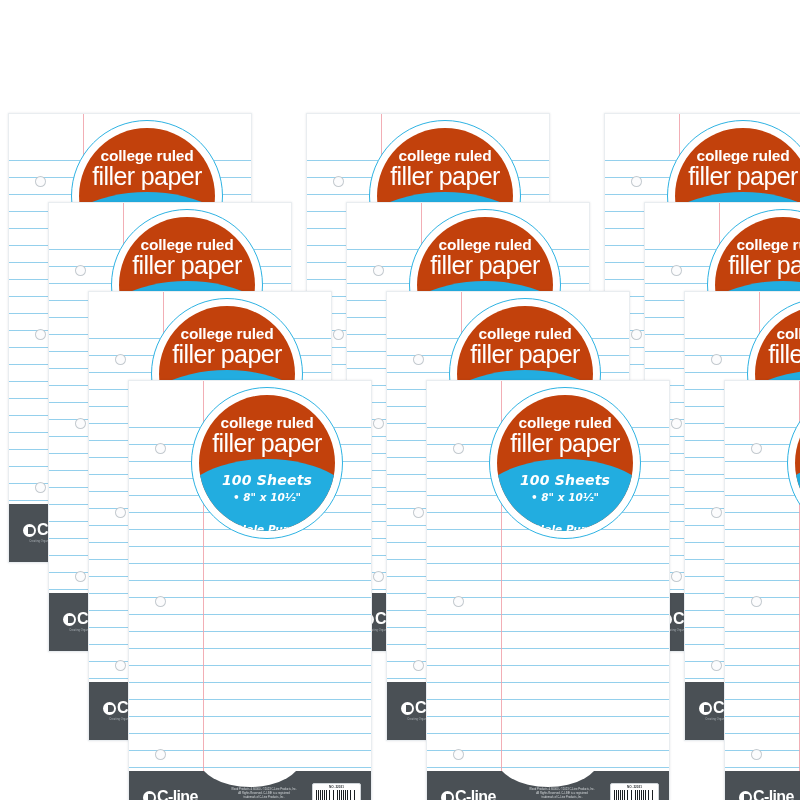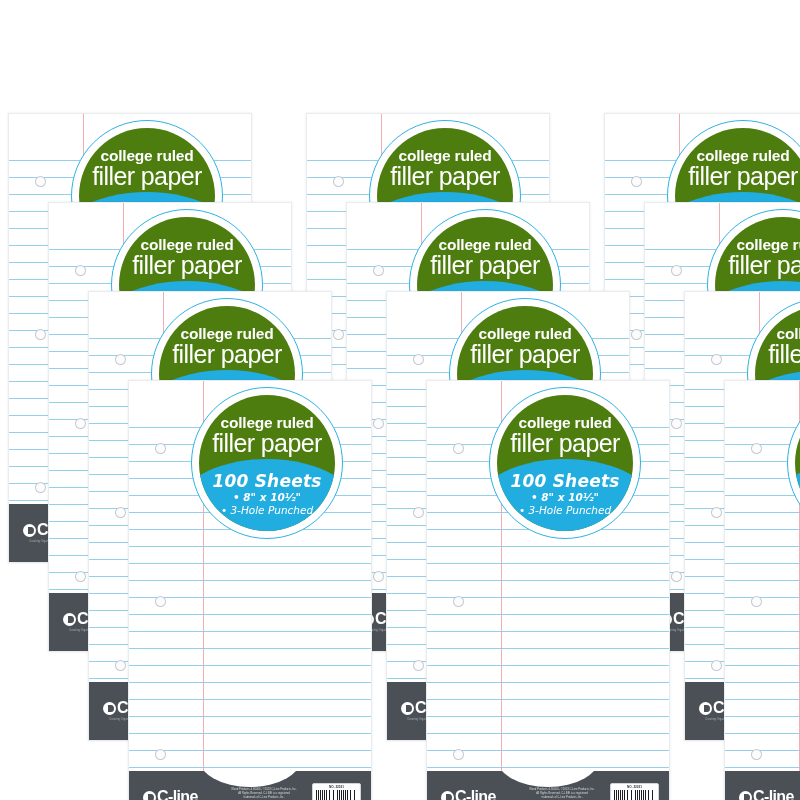--- a/index.html
+++ b/index.html
@@ -65,50 +65,50 @@
     left:62px;top:6px;
     border-radius:50%;
     background:#ffffff;
     border:1.4px solid #2fb3e3;
     overflow:hidden;
     box-sizing:border-box;
   }
   .label-inner{
     position:absolute;left:7px;top:7px;right:7px;bottom:7px;
     border-radius:50%;
-    background:#4d7c0f;
+    background:#c2410c;
     overflow:hidden;
   }
   
   .label-cyan{
     position:absolute;
     left:-20%;width:140%;
     top:47%;height:70%;
     background:#22ade0;
     border-radius:50% 50% 50% 50% / 58% 58% 42% 42%;
   }
   .label-txt{
     position:absolute;left:0;right:0;
     text-align:center;color:#ffffff;
     line-height:1;
     white-space:nowrap;
   }
   .t-college{top:20px;font-size:15.5px;font-weight:700;letter-spacing:-.2px;}
   .t-filler{top:36px;font-size:25px;font-weight:400;letter-spacing:-.6px;}
   .t-sheets{
-    top:78px;font-size:17px;font-weight:700;
+    top:78px;font-size:14px;font-weight:700;
     font-family:"DejaVu Sans",sans-serif;
     font-style:italic;letter-spacing:.2px;
   }
   .t-size{
     top:97px;font-size:10.5px;font-weight:700;
     font-family:"DejaVu Sans",sans-serif;font-style:italic;
   }
   .t-punch{
-    top:110px;font-size:10.5px;font-weight:400;
+    top:129px;font-size:10.5px;font-weight:700;
     font-family:"DejaVu Sans",sans-serif;font-style:italic;text-align:center;
   }
 
   
   .band{
     position:absolute;left:0;right:0;bottom:0;height:58px;
     background:#4a5055;
     overflow:hidden;
   }
   

